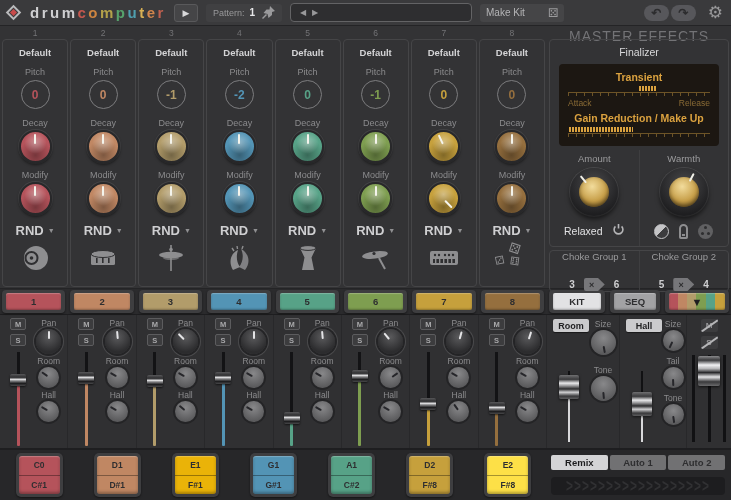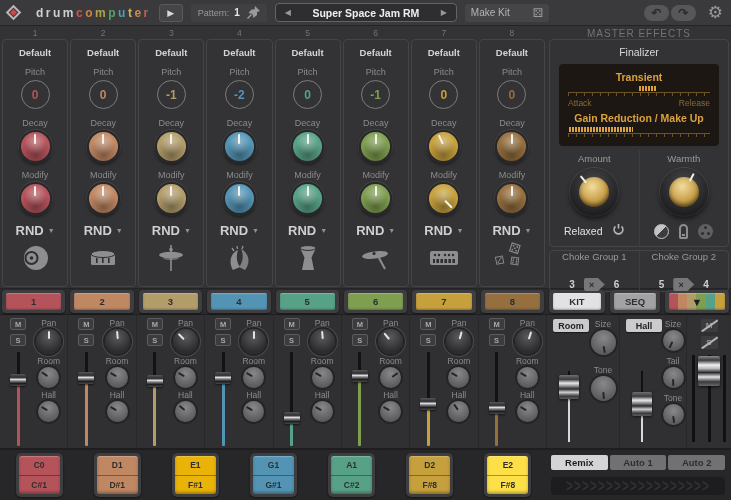--- a/index.html
+++ b/index.html
@@ -5,21 +5,21 @@
   * { margin:0; padding:0; box-sizing:border-box; }
   html,body { background:#1c1c1e; }
   body { font-family:"Liberation Sans", sans-serif; -webkit-font-smoothing:antialiased; }
   .app { position:relative; width:731px; height:500px; background:#333335; overflow:hidden; }
 
   
   .topbar { height:26px; background:#3a3a3c; display:flex; align-items:center; padding:0 8px; gap:8px; border-bottom:1px solid #242426; }
   .logo { display:flex; align-items:center; gap:9px; }
   .diamond { width:11px; height:11px; border:2px solid #b9b9bb; transform:rotate(45deg); display:flex; align-items:center; justify-content:center; }
   .diamond i { width:5px; height:5px; background:#c84b4b; display:block; }
-  .brand { font-size:12px; font-weight:bold; letter-spacing:2.5px; color:#cfcfd1; margin-left:8px; }
+  .brand { font-size:15px; font-weight:bold; letter-spacing:2.5px; color:#cfcfd1; margin-left:2px; }
   .tb-btn { background:#454547; border-radius:3px; display:flex; align-items:center; justify-content:center; color:#d8d8da; cursor:pointer; }
   .play-btn { width:24px; height:18px; font-size:9px; border:1px solid #59595b; }
   .pattern-group { display:flex; align-items:center; background:#404042; border-radius:3px; height:18px; padding:0 4px 0 7px; gap:5px; }
   .pattern-label { font-size:9px; color:#98989a; }
   .pattern-value { font-size:10px; font-weight:bold; color:#e8e8ea; }
   .pin-btn { width:18px; height:14px; display:flex; align-items:center; justify-content:center; }
   .preset { display:flex; align-items:center; height:19px; width:182px; border:1px solid #636365; border-radius:4px; background:#2e2e30; padding:0 6px; }
   .preset-arrow { color:#98989a; font-size:8px; cursor:pointer; width:12px; text-align:center; }
   .preset-name { flex:1; text-align:center; color:#eceff1; font-size:10.5px; font-weight:bold; }
   .makekit { height:18px; padding:0 6px; gap:23px; font-size:10px; color:#b5b5b7; }
@@ -49,21 +49,21 @@
   .knob .ptr::before { content:""; position:absolute; top:2px; left:calc(50% - 1px); width:2px; height:10px; background:#f4f4ec; border-radius:1px; }
   .rnd-row { margin-top:8px; display:flex; align-items:center; gap:4px; cursor:pointer; }
   .rnd-label { font-size:13px; font-weight:bold; color:#cfcfd1; }
   .rnd-caret { font-size:7px; color:#909092; }
   .inst-icon { margin-top:4px; height:32px; display:flex; align-items:center; justify-content:center; }
   .dice-pair { position:relative; width:30px; height:28px; color:#8e8e90; }
   .dice-pair span { position:absolute; font-size:13px; }
 
   
   .master { width:184px; display:flex; flex-direction:column; }
-  .me-label { height:12px; padding-top:2px; text-align:center; font-size:10px; letter-spacing:1px; color:#737376; }
+  .me-label { height:12px; padding-top:2px; text-align:center; font-size:14px; letter-spacing:1px; color:#737376; }
   .me-box { margin:1px 2px; border:1px solid #454547; border-radius:4px; flex:1; display:flex; flex-direction:column; }
   .fin-title { margin-top:6px; text-align:center; font-size:10.5px; color:#d8d8da; }
   .display { margin:6px 9px 4px; background:#1c1712; border-radius:4px; padding:7px 9px 8px; }
   .disp-title { text-align:center; font-size:10.5px; font-weight:bold; color:var(--amber); }
   .ruler { position:relative; height:12px; margin-top:2px; }
   .ruler .ticks { position:absolute; left:0; right:0; bottom:1px; height:4px; border-top:1px solid #6d5427;
       background:repeating-linear-gradient(90deg,#6d5427 0 1px,transparent 1px 8px); }
   .ruler .marker { position:absolute; bottom:6px; height:5px;
       background:repeating-linear-gradient(90deg,var(--amber) 0 2px,transparent 2px 3px); }
   .disp-sub { display:flex; justify-content:space-between; font-size:8.5px; color:#8a6b35; margin-top:1px; }
@@ -182,21 +182,20 @@
       <span class="pattern-value">1</span>
       <span class="pin-btn">
         <svg width="13" height="13" viewBox="0 0 13 13">
             <path fill="#9a9a9c" d="M8 0 L13 5 L10 6 L10 9 L6.5 12 L5.5 8 L1.5 7 L4.5 3.5 L7.5 3.5 Z"></path>
             <line x1="4.5" y1="8.5" x2="0.5" y2="12.5" stroke="#9a9a9c" stroke-width="1.4"></line>
           </svg>
       </span>
     </div>
     <div class="preset">
       <span class="preset-arrow">◀</span>
-      <span class="preset-name">Super Space Jam RM</span>
       <span class="preset-arrow">▶</span>
     </div>
     <div class="tb-btn makekit">
       <span>Make Kit</span>
       <span class="dice-glyph">⚄</span>
     </div>
     <div class="tb-spacer"></div>
     <div class="undo-redo">
       <div class="ur-btn">↶</div>
       <div class="ur-btn">↷</div>

